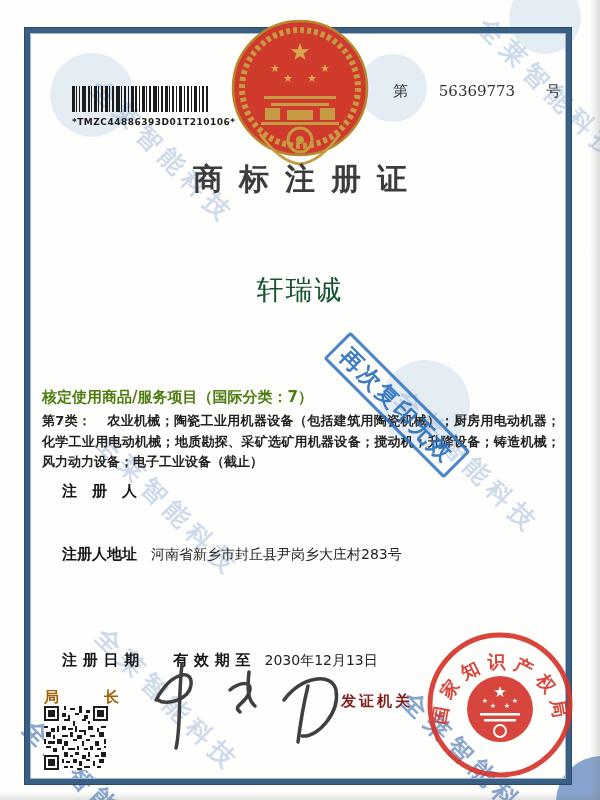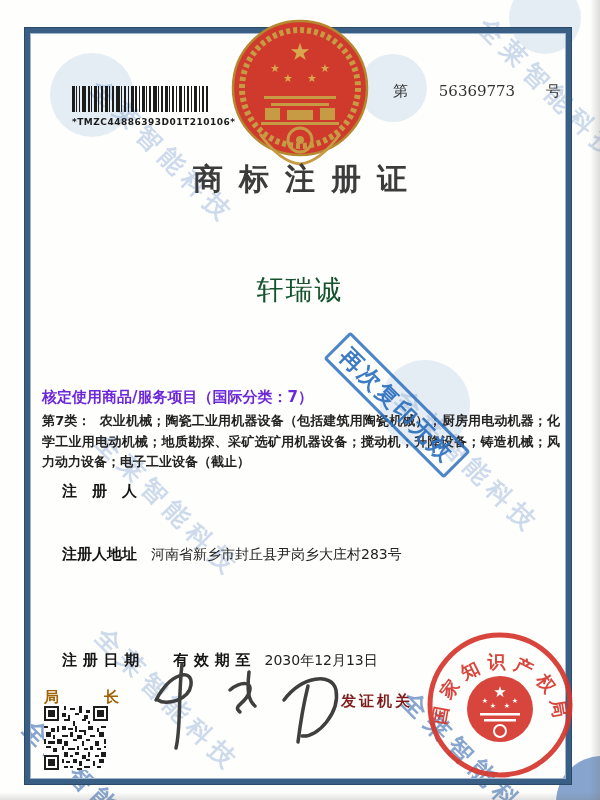--- a/index.html
+++ b/index.html
@@ -44,24 +44,24 @@
 
   .trademark { position:absolute; left:0; top:272px; width:100%; text-align:center;
                font-size:27px; color:#14532d; letter-spacing:2px; }
 
   .copy-stamp { position:absolute; left:312px; top:386px; width:170px; height:38px;
                 border:3px solid rgba(45,112,190,0.85); border-radius:3px;
                 color:rgba(45,112,190,0.92); font-size:23px; font-weight:bold; letter-spacing:2px;
                 display:flex; align-items:center; justify-content:center;
                 transform:rotate(45deg); background:rgba(255,255,255,0.05); z-index:5; }
 
-  .section-heading { position:absolute; left:42px; top:388px; font-size:15px; font-weight:bold; color:#6d28d9; }
+  .section-heading { position:absolute; left:42px; top:388px; font-size:15px; font-weight:bold; color:#4d7c0f; }
   .goods-text { position:absolute; left:42px; top:411px; width:518px; font-size:13px;
                 font-weight:600; line-height:20.5px; color:#222; text-align:justify; }
-  .goods-text .cls { margin-right:9px; }
+  .goods-text .cls { margin-right:16px; }
 
   .row-label { font-size:15px; font-weight:bold; color:#141414;margin-left:20px; }
   .row-value { font-size:14px; color:#222; }
   .registrant-row { position:absolute; left:42px; top:482px; display:flex; align-items:baseline; gap:12px; }
   .address-row { position:absolute; left:42px; top:545px; display:flex; align-items:baseline; gap:14px; }
   .dates-row { position:absolute; left:42px; top:651px; display:flex; align-items:baseline; gap:13px; }
   .dates-row .row-label { letter-spacing:1px;font-family:Liberation Serif, serif; }
 
   .director { position:absolute; left:44px; top:688px; font-size:15px; font-weight:bold; color:#a16207; white-space:pre; }
   .issuer { position:absolute; left:341px; top:692px; font-size:15px; font-weight:bold; letter-spacing:3px; color:#7f1d1d; }

